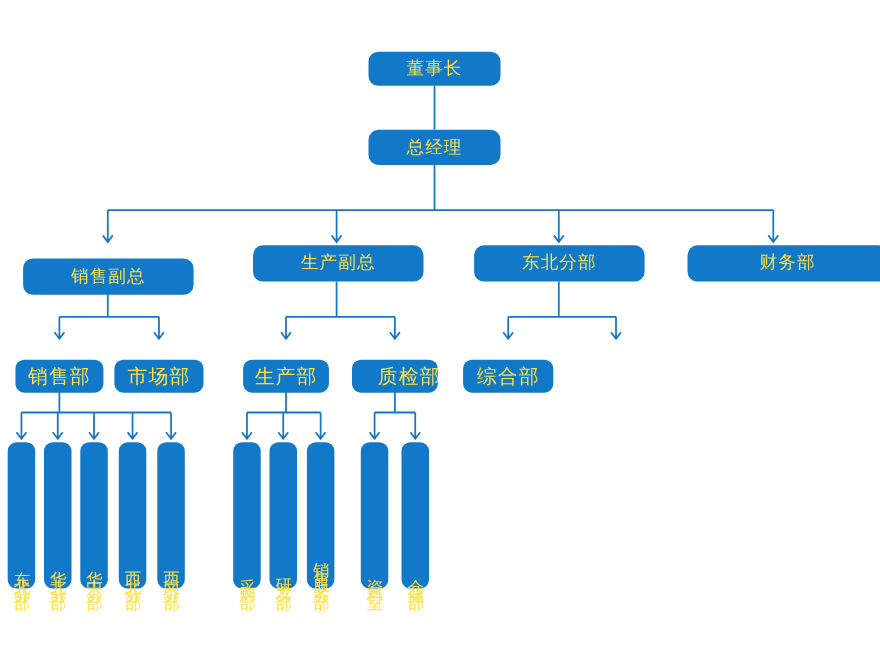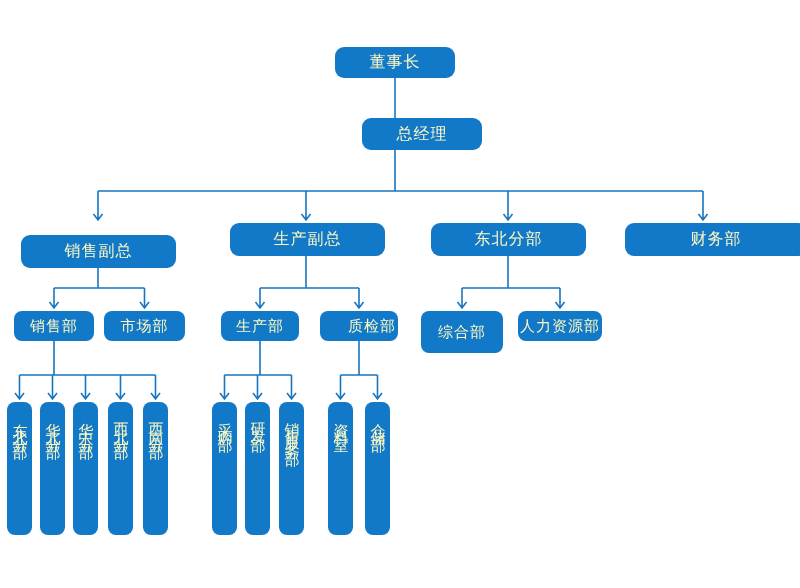--- a/index.html
+++ b/index.html
@@ -17,34 +17,35 @@
     overflow: hidden;
   }
   .stage svg {
     position: absolute;
     left: 0;
     top: 0;
   }
   .node {
     position: absolute;
     background: #1278c8;
-    color: #fef9c3;
+    color: #fde047;
     border-radius: 9px;
     display: flex;
     align-items: center;
     justify-content: center;
-    text-align: left;
+    text-align: right;
     box-sizing: border-box;
     font-size: 16px;
     letter-spacing: 1px;
     white-space: nowrap;
   }
   .node.l3 {
-    font-size: 15px;
+    font-size: 18px;
     border-radius: 8px;
+    margin-top: 16px;
   }
   .node.v {
     display: block;
     border-radius: 8px;
     writing-mode: vertical-rl;
     text-orientation: upright;
     font-size: 15px;
     letter-spacing: 7px;
     line-height: 25px;
     padding-top: 9px;
@@ -94,33 +95,32 @@
          M224.5 375 L224.5 399 M220 393 L224.5 399 L229 393
          M257.5 375 L257.5 399 M253 393 L257.5 399 L262 393
          M291.5 375 L291.5 399 M287 393 L291.5 399 L296 393"></path>
 
     <path class="conn" d="M359 341 L359 375 M340.5 375 L377.5 375
          M340.5 375 L340.5 399 M336 393 L340.5 399 L345 393
          M377.5 375 L377.5 399 M373 393 L377.5 399 L382 393"></path>
   </svg>
 
   <div class="node" style="left:335px; top:47px;  width:120px; height:31px;">董事长</div>
-  <div class="node" style="left:335px; top:118px; width:120px; height:32px;margin-left:27px;">总经理</div>
+  <div class="node" style="left:335px; top:118px; width:120px; height:32px;">总经理</div>
 
   <div class="node" style="left:21px;  top:223px; width:155px; height:33px;margin-top:12px;">销售副总</div>
   <div class="node" style="left:230px; top:223px; width:155px; height:33px;">生产副总</div>
   <div class="node" style="left:431px; top:223px; width:155px; height:33px;">东北分部</div>
   <div class="node" style="left:625px; top:223px; width:182px; height:33px;">财务部</div>
 
   <div class="node l3" style="left:14px;  top:311px; width:80px; height:30px;">销售部</div>
   <div class="node l3" style="left:104px; top:311px; width:81px; height:30px;">市场部</div>
   <div class="node l3" style="left:221px; top:311px; width:78px; height:30px;">生产部</div>
   <div class="node l3" style="left:320px; top:311px; width:78px; height:30px;padding-left:26px;">质检部</div>
-  <div class="node l3" style="left:421px; top:311px; width:82px; height:42px;">综合部</div>
-  <div class="node l3" style="left:518px; top:311px; width:84px; height:30px;">人力资源部</div>
+  <div class="node l3" style="left:421px; top:311px; width:82px; height:30px;">综合部</div>
 
   <div class="node v" style="left:7px;   top:402px; width:25px; height:133px;">东北分部</div>
   <div class="node v" style="left:40px;  top:402px; width:25px; height:133px;">华北分部</div>
   <div class="node v" style="left:73px;  top:402px; width:25px; height:133px;">华中分部</div>
   <div class="node v" style="left:108px; top:402px; width:25px; height:133px;">西北分部</div>
   <div class="node v" style="left:143px; top:402px; width:25px; height:133px;">西南分部</div>
   <div class="node v" style="left:212px; top:402px; width:25px; height:133px;">采购部</div>
   <div class="node v" style="left:245px; top:402px; width:25px; height:133px;">研发部</div>
   <div class="node v" style="left:279px; top:402px; width:25px; height:133px;">销售服务部</div>
   <div class="node v" style="left:328px; top:402px; width:25px; height:133px;">资料室</div>

